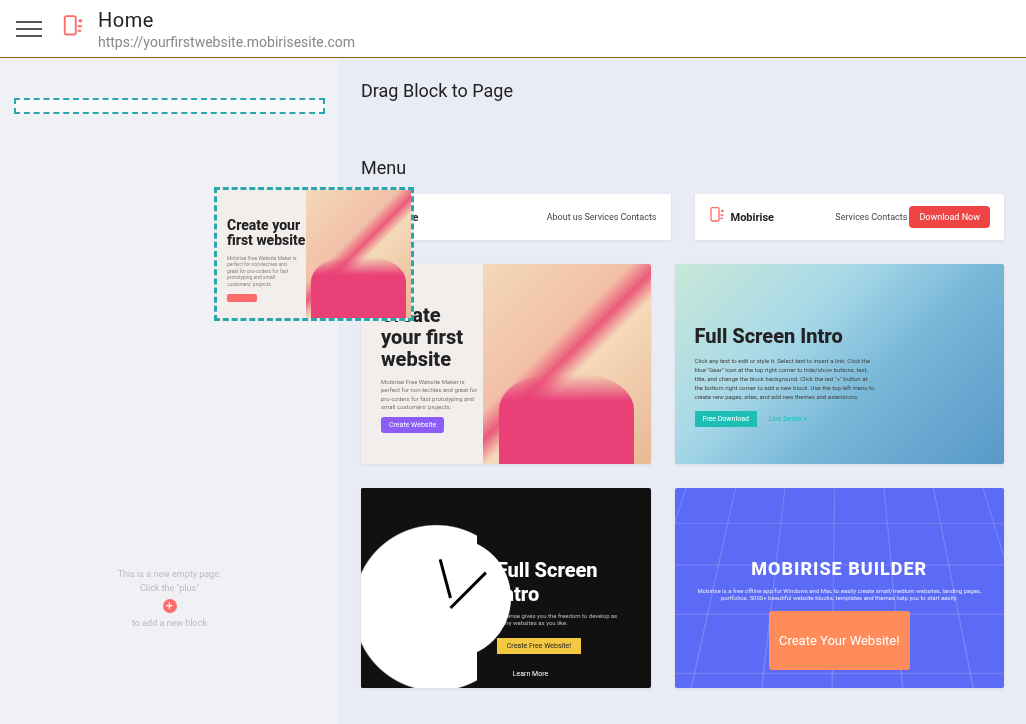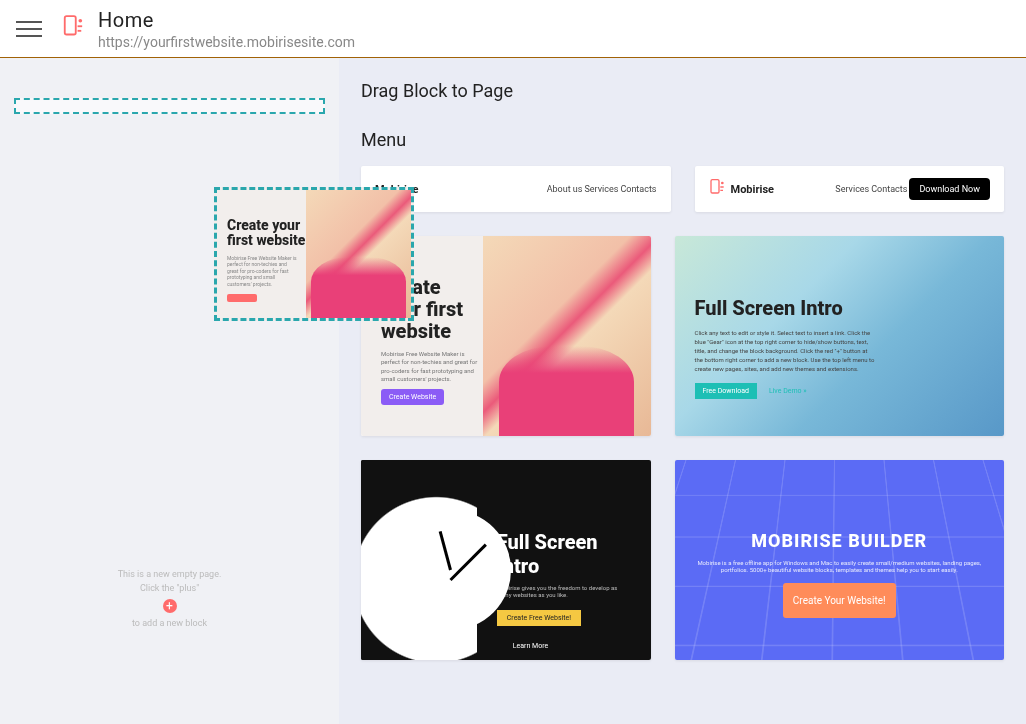--- a/index.html
+++ b/index.html
@@ -17,31 +17,31 @@
 .main { display: flex; height: calc(724px - 58px); }
 
 .canvas { width: 339px; background: #f0f1f5; padding: 40px 14px; position: relative; }
 .dropzone { border: 2px dashed #2aa7ad; height: 16px; width: 100%; background: rgba(255,255,255,0.6); }
 .empty-msg { position: absolute; top: 510px; left: 0; right: 0; text-align: center; font-size: 9px; color: #bbb; line-height: 1.5; }
 .plus-circle { width: 14px; height: 14px; border-radius: 50%; background: #ff6b6b; color: #fff; display: inline-flex; align-items: center; justify-content: center; font-size: 12px; margin: 4px 0; }
 
 .panel { flex: 1; background: #eaecf5; display: flex; flex-direction: column; justify-content: center; }
 .panel-header { padding: 22px 22px 16px; font-size: 18px; font-weight: 400; color: #222; background: #eaecf5; }
 .panel-body { flex: 1; overflow-y: auto; padding: 0 22px 22px; }
-.section-title { font-size: 18px; font-weight: 400; color: #222; margin: 12px 0 16px; }
+.section-title { font-size: 18px; font-weight: 400; color: #222; margin: 40px 0 16px; }
 
 .block-row { display: flex; gap: 24px; margin-bottom: 24px; }
 .block-card { flex: 1; background: #fff; border-radius: 2px; overflow: hidden; cursor: grab; box-shadow: 0 1px 3px rgba(0,0,0,0.08); position: relative; }
 
 
 .menu-block { height: 46px; display: flex; align-items: center; padding: 0 14px; justify-content: space-between; }
 .menu-brand { font-size: 11px; font-weight: 700; color: #222; display: flex; align-items: center; gap: 6px; }
 .menu-links { display: flex; gap: 2px; align-items: center; font-size: 9px; color: #444; }
 .menu-links a { text-decoration: none; color: #444; }
-.dl-btn { background: #000000; color: #fff; padding: 6px 10px; border-radius: 4px; font-size: 9px; }
+.dl-btn { background: #ef4444; color: #fff; padding: 6px 10px; border-radius: 4px; font-size: 9px; }
 
 
 .hero-block { height: 200px; position: relative; display: flex; }
 .hero-left { flex: 0 0 42%; padding: 40px 0 0 20px; background: #f2eeec; }
 .hero-title { font-size: 20px; font-weight: 800; color: #222; line-height: 1.1; }
 .hero-desc { font-size: 6px; color: #777; margin-top: 8px; line-height: 1.4; max-width: 110px; }
 .hero-btn { display: inline-block; background: #8b5cf6; color: #fff; font-size: 7px; padding: 4px 8px; border-radius: 3px; margin-top: 0; }
 .hero-img { flex: 1; background: linear-gradient(135deg, #f4d9b8 0%, #f2c0a8 40%, #eb5a7a 48%, #f4d9b8 55%, #e8b896 100%); position: relative; }
 .hero-img::after { content: ""; position: absolute; bottom: 0; left: 10%; right: 10%; height: 45%; background: linear-gradient(180deg, rgba(233,64,120,0) 0%, #e94078 30%); border-radius: 40% 40% 0 0; }
 
@@ -63,21 +63,21 @@
 .dark-btn1 { display: inline-block; background: #f5c842; color: #222; font-size: 7px; padding: 4px 10px; margin-top: 12px; }
 .dark-btn2 { display: inline-block; color: #fff; font-size: 7px; padding: 4px 10px; margin-top: 12px; margin-left: 6px; }
 
 .blue-block { height: 200px; background: #5b6bf5; text-align: center; padding: 70px 20px 0; position: relative; overflow: hidden; }
 .blue-block::before { content: ""; position: absolute; inset: 0; background-image:
   linear-gradient(rgba(255,255,255,0.15) 1px, transparent 1px),
   linear-gradient(90deg, rgba(255,255,255,0.15) 1px, transparent 1px);
   background-size: 40px 40px; transform: perspective(400px) rotateX(35deg) scale(1.5); }
 .blue-title { position: relative; font-size: 18px; font-weight: 800; color: #ffffff; letter-spacing: 1px; }
 .blue-desc { position: relative; font-size: 6px; color: rgba(255,255,255,0.85); margin-top: 8px; }
-.blue-btn { position: relative; display: inline-block; background: #ff8c5a; color: #fff; font-size: 10px; padding: 12px 10px; margin-top: 10px; border-radius: 3px; }
+.blue-btn { position: relative; display: inline-block; background: #ff8c5a; color: #fff; font-size: 13px; padding: 22px 10px; margin-top: 10px; border-radius: 3px; }
 
 
 .drag-preview { position: absolute; left: 214px; top: 187px; width: 200px; height: 134px; border: 3px dashed #2aa7ad; background: #f2eeec; display: flex; z-index: 50; cursor: grabbing; overflow: hidden; }
 .drag-preview .dp-left { flex: 0 0 46%; padding: 28px 0 0 10px; }
 .drag-preview .dp-title { font-size: 14px; font-weight: 800; color: #222; line-height: 1.1; }
 .drag-preview .dp-desc { font-size: 5px; color: #888; margin-top: 6px; max-width: 70px; line-height: 1.3; }
 .drag-preview .dp-btn { display: inline-block; background: #ff6b6b; width: 30px; height: 8px; border-radius: 2px; margin-top: 6px; }
 .drag-preview .dp-img { flex: 1; background: linear-gradient(135deg, #f4d9b8 0%, #f2c0a8 40%, #eb5a7a 48%, #f4d9b8 55%, #e8b896 100%); position: relative; }
 .drag-preview .dp-img::after { content: ""; position: absolute; bottom: 0; left: 5%; right: 5%; height: 48%; background: linear-gradient(180deg, rgba(233,64,120,0) 0%, #e94078 30%); border-radius: 40% 40% 0 0; }
 </style>

